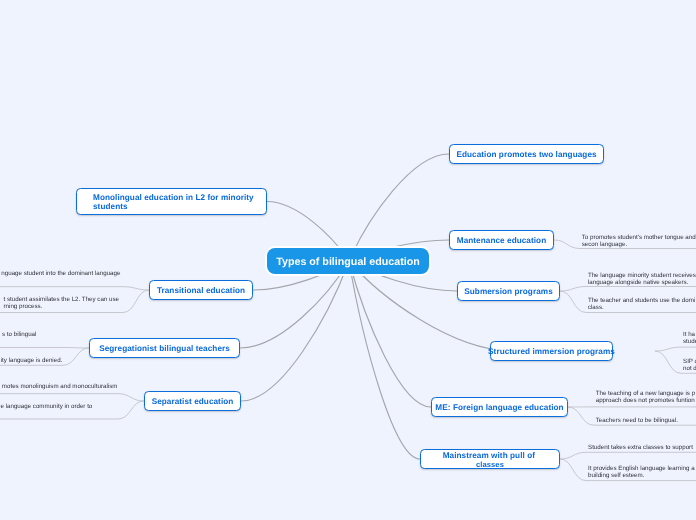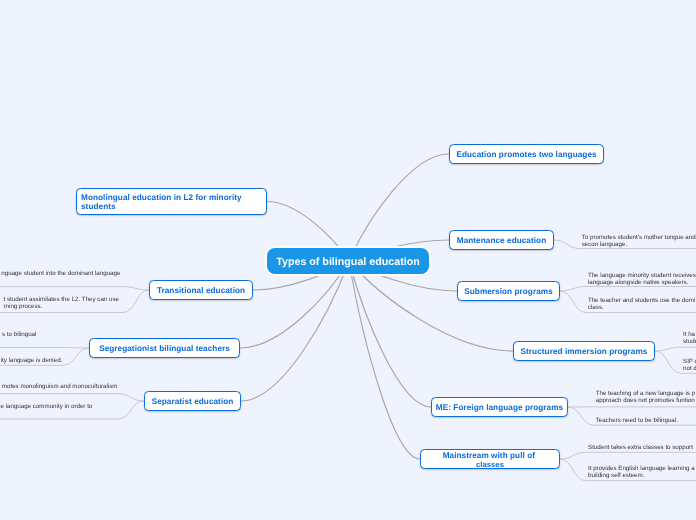--- a/index.html
+++ b/index.html
@@ -56,34 +56,34 @@
   <div id="nodes">
       <div class="branch node" style="left: 449px; top: 144px; width: 155px; height: 20px;"><span>Education promotes two languages</span></div>
       <div class="branch node" style="left: 449px; top: 230px; width: 105px; height: 20px;"><span>Mantenance education</span></div>
       <div class="note" style="left: 581.7px; top: 234px;">To promotes student's mother tongue and
 secon language.</div>
       <div class="branch node" style="left: 457px; top: 281px; width: 103px; height: 20px;"><span>Submersion programs</span></div>
       <div class="note" style="left: 587.9px; top: 271.5px;">The language minority student receives
 language alongside native speakers.</div>
       <div class="note" style="left: 587.9px; top: 297px;">The teacher and students use the domi
 class.</div>
-      <div class="branch node" style="left: 513px; top: 341px; width: 142px; height: 20px;"><span>Structured immersion programs</span></div>
+      <div class="branch node" style="left: 490px; top: 341px; width: 123px; height: 20px;"><span>Structured immersion programs</span></div>
       <div class="note" style="left: 683px; top: 330.5px;">It ha
 stude</div>
       <div class="note" style="left: 683px; top: 357.5px;">SIP d
 not d</div>
-      <div class="branch node" style="left: 431px; top: 397px; width: 137px; height: 20px;"><span>ME: Foreign language </span><span class="small" style="font-size: 8.2px;">programs</span></div>
+      <div class="branch node" style="left: 431px; top: 397px; width: 137px; height: 20px;"><span>ME: Foreign language </span><span class="small" style="font-size: 8.2px;">education</span></div>
       <div class="note" style="left: 595.7px; top: 389.5px;">The teaching of a new language is p
 approach does not promotes funtion</div>
       <div class="note" style="left: 595.7px; top: 416.5px;">Teachers need to be bilingual.</div>
       <div class="branch node" style="left: 420px; top: 449px; width: 140px; height: 20px; flex-direction: column;"><span>Mainstream with pull of </span><span class="small" style="font-size: 7.6px;">classes</span></div>
       <div class="note" style="left: 588px; top: 443.5px;">Student takes extra classes to support</div>
       <div class="note" style="left: 588px; top: 464.5px;">It provides English language learning a
 building self esteem.</div>
-      <div class="branch node" style="left: 76px; top: 188px; width: 191px; height: 27px; justify-content: flex-start; text-align: left; padding-left: 4px;"><span>Monolingual education in L2 for minority
+      <div class="branch node" style="left: 76px; top: 188px; width: 191px; height: 27px; justify-content: flex-start; text-align: left; padding-left: 16px;"><span>Monolingual education in L2 for minority
 students</span></div>
       <div class="branch node" style="left: 149px; top: 280px; width: 104px; height: 20px;"><span>Transitional education</span></div>
       <div class="note" style="right: 575.6px; top: 269.5px; text-align: left;">nguage student into the dominant language</div>
       <div class="note" style="right: 577px; top: 295.5px; text-align: left;">t student assimilates the L2. They can use
 rning process.</div>
       <div class="branch node" style="left: 89px; top: 338px; width: 151px; height: 20px;"><span>Segregationist bilingual teachers</span></div>
       <div class="note" style="right: 659.6px; top: 330.5px; text-align: left;">s to bilingual</div>
       <div class="note" style="right: 633.7px; top: 356.5px; text-align: left;">ity language is denied.</div>
       <div class="branch node" style="left: 144px; top: 391px; width: 97px; height: 20px;"><span>Separatist education</span></div>
       <div class="note" style="right: 578.6px; top: 382.5px; text-align: left;">motes monolinguism and monoculturalism</div>

